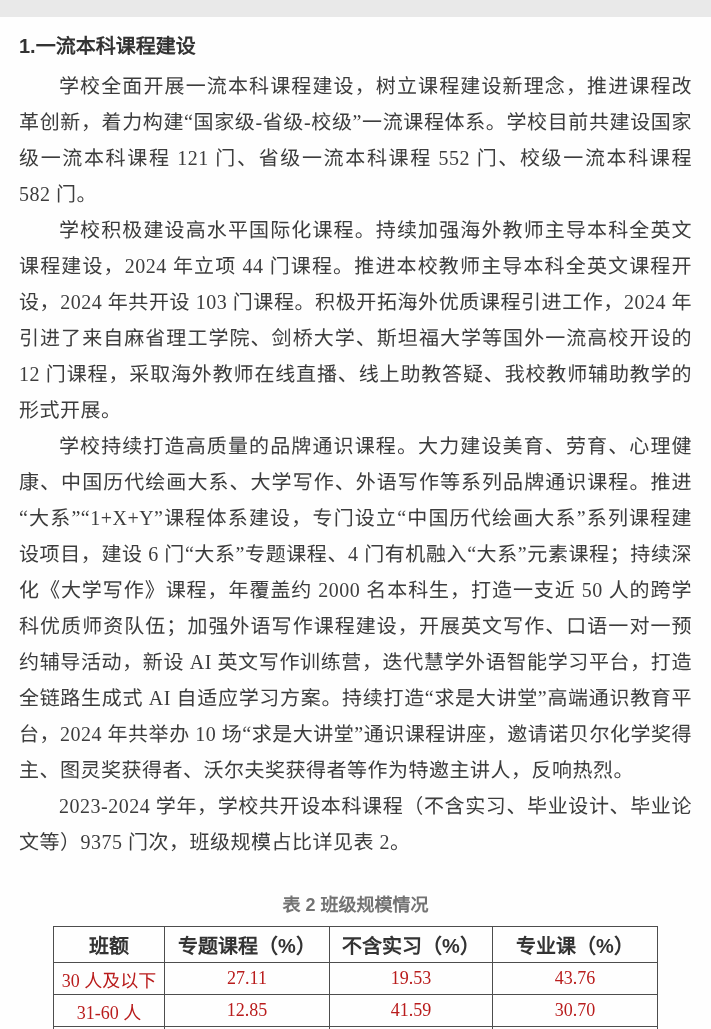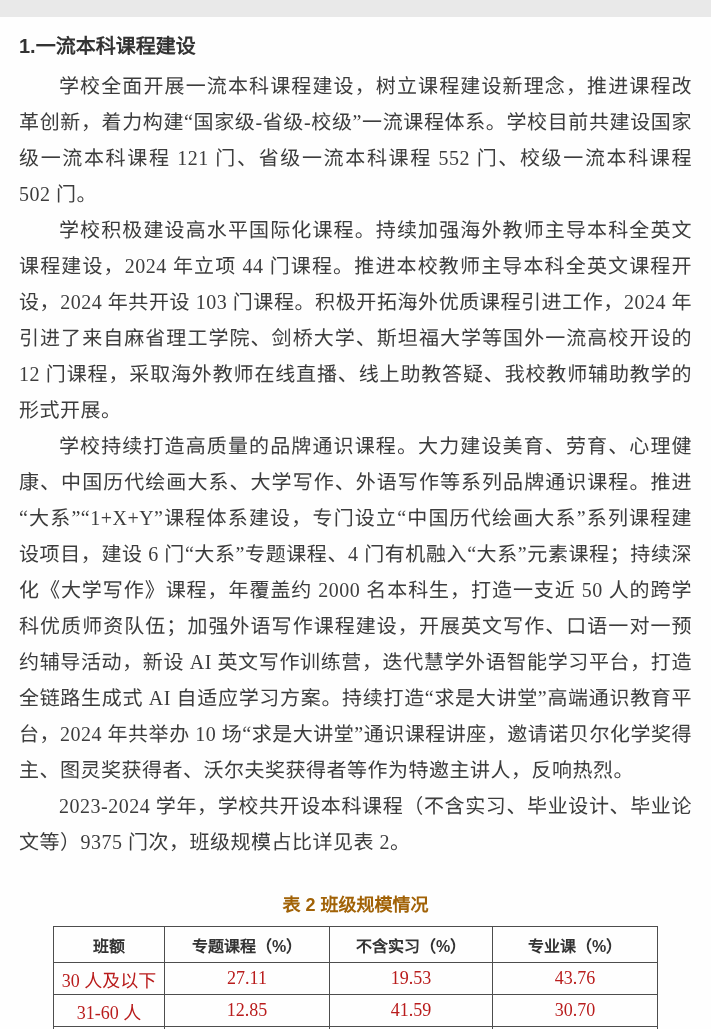--- a/index.html
+++ b/index.html
@@ -28,58 +28,58 @@
     line-height: 36px;
     margin: 0;
     text-align: justify;
     text-indent: 2em;
     letter-spacing: 0.5px;
   }
   .table-title {
     font-family: "Liberation Sans", "DejaVu Sans", sans-serif;
     font-weight: bold;
     font-size: 18px;
-    color: #a16207;
+    color: #737373;
     text-align: center;
     margin: 30px 0 10px 0;
   }
   table.size-table {
     width: 604px;
     margin: 0 auto;
     border-collapse: collapse;
     table-layout: fixed;
   }
   table.size-table th,
   table.size-table td {
     border: 1px solid #4d4d4d;
     text-align: center;
     vertical-align: middle;
     padding: 0;
   }
   table.size-table th {
     font-family: "Liberation Sans", "DejaVu Sans", sans-serif;
     font-weight: bold;
-    font-size: 16px;
+    font-size: 20px;
     color: #333333;
     height: 35px;
   }
   table.size-table td {
     font-size: 18px;
     height: 31px;
     color: #b91c1c;
   }
 </style>
 </head>
 <body>
 
 <div class="page">
 
   <div class="doc-heading">1.一流本科课程建设</div>
 
-  <p class="para">学校全面开展一流本科课程建设，树立课程建设新理念，推进课程改革创新，着力构建“国家级-省级-校级”一流课程体系。学校目前共建设国家级一流本科课程 121 门、省级一流本科课程 552 门、校级一流本科课程 502 门。</p>
+  <p class="para">学校全面开展一流本科课程建设，树立课程建设新理念，推进课程改革创新，着力构建“国家级-省级-校级”一流课程体系。学校目前共建设国家级一流本科课程 121 门、省级一流本科课程 552 门、校级一流本科课程 582 门。</p>
   <p class="para">学校积极建设高水平国际化课程。持续加强海外教师主导本科全英文课程建设，2024 年立项 44 门课程。推进本校教师主导本科全英文课程开设，2024 年共开设 103 门课程。积极开拓海外优质课程引进工作，2024 年引进了来自麻省理工学院、剑桥大学、斯坦福大学等国外一流高校开设的 12 门课程，采取海外教师在线直播、线上助教答疑、我校教师辅助教学的形式开展。</p>
   <p class="para">学校持续打造高质量的品牌通识课程。大力建设美育、劳育、心理健康、中国历代绘画大系、大学写作、外语写作等系列品牌通识课程。推进“大系”“1+X+Y”课程体系建设，专门设立“中国历代绘画大系”系列课程建设项目，建设 6 门“大系”专题课程、4 门有机融入“大系”元素课程；持续深化《大学写作》课程，年覆盖约 2000 名本科生，打造一支近 50 人的跨学科优质师资队伍；加强外语写作课程建设，开展英文写作、口语一对一预约辅导活动，新设 AI 英文写作训练营，迭代慧学外语智能学习平台，打造全链路生成式 AI 自适应学习方案。持续打造“求是大讲堂”高端通识教育平台，2024 年共举办 10 场“求是大讲堂”通识课程讲座，邀请诺贝尔化学奖得主、图灵奖获得者、沃尔夫奖获得者等作为特邀主讲人，反响热烈。</p>
   <p class="para">2023-2024 学年，学校共开设本科课程（不含实习、毕业设计、毕业论文等）9375 门次，班级规模占比详见表 2。</p>
 
   <div class="table-title">表 2 班级规模情况</div>
 
   <table class="size-table">
     <colgroup>
       <col style="width:111px">
       <col style="width:165px">

